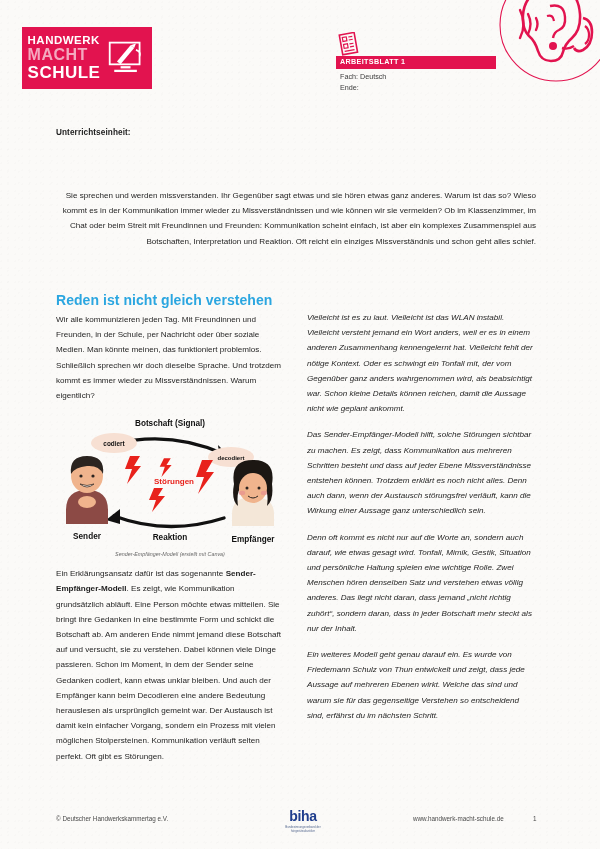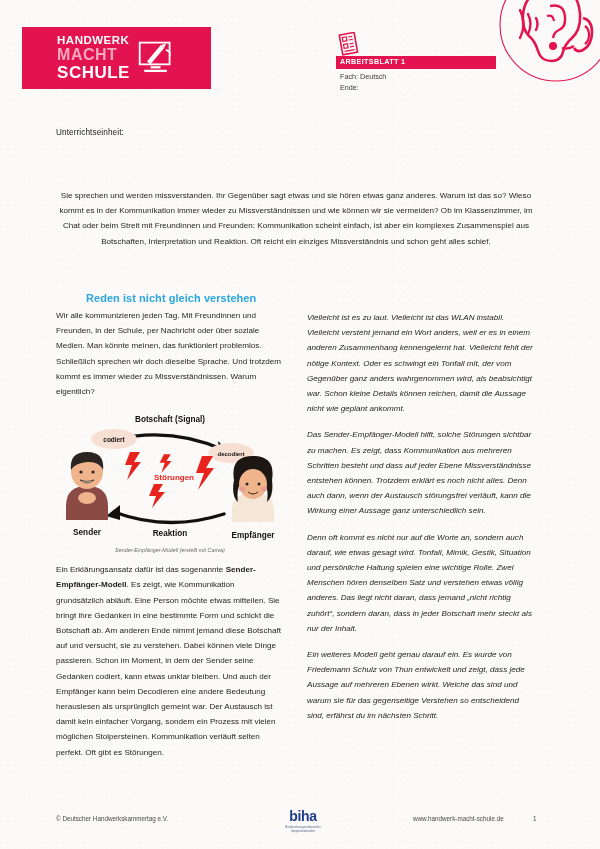--- a/index.html
+++ b/index.html
@@ -15,21 +15,21 @@
     background:
       radial-gradient(circle at 20% 30%, rgba(0,0,0,0.012) 0 1px, transparent 1px),
       radial-gradient(circle at 70% 60%, rgba(0,0,0,0.012) 0 1px, transparent 1px),
       #fbfaf8;
     background-size: 7px 7px, 11px 11px, auto;
   }
 
   
   .logo-box {
     position: absolute; left: 22px; top: 27px;
-    width: 189px; height: 62px;
+    width: 130px; height: 62px;
     background: #e2134f;
     display: flex; align-items: center; justify-content: center;
     gap: 6px;
   }
   .logo-words { display: flex; flex-direction: column; align-items: flex-start; line-height: 1.0; }
   .logo-words span {
     color: #ffffff; font-weight: bold; letter-spacing: .5px;
     font-family: "Liberation Sans", sans-serif;
   }
   .lw1 { font-size: 11.5px; }
@@ -52,40 +52,40 @@
   }
   .ab-meta {
     position: absolute; left: 340px; top: 71px;
     font-size: 7.2px; color: #3a3a3a; line-height: 1.55;
   }
   .doc-icon { position: absolute; left: 338px; top: 32px; width: 22px; height: 24px; }
 
   
   .unit {
     position: absolute; left: 56px; top: 126px;
-    font-size: 8.2px; font-weight: normal; color: #222; line-height: 1.65;
+    font-size: 8.2px; font-weight: bold; color: #222; line-height: 1.65;
     letter-spacing: .1px;
   }
   .main-title {
     position: absolute; left: 56px; top: 160px;
     font-size: 15.4px; font-weight: bold; color: #2ba6e0;
     letter-spacing: -.1px;
   }
   .intro {
     position: absolute; left: 56px; top: 188px; width: 480px;
-    font-size: 8.1px; color: #1f1f1f; line-height: 1.88; text-align: center;
+    font-size: 8.1px; color: #1f1f1f; line-height: 1.88; text-align: right;
   }
 
   
   .col-left  { position: absolute; left: 56px;  top: 292px; width: 228px; }
   .col-right { position: absolute; left: 307px; top: 310px; width: 228px; font-style: italic; }
 
   .sec-head {
-    font-size: 11px; font-weight: bold; color: #2ba6e0;
-    margin-bottom: 4px; letter-spacing: .05px; margin-left: 30px;
+    font-size: 14px; font-weight: bold; color: #2ba6e0;
+    margin-bottom: 4px; letter-spacing: .05px;
   }
   .para {
     font-size: 8.1px; color: #1f1f1f; line-height: 1.88;
     margin-bottom: 11px;
   }
   .para b { font-weight: bold; }
 
   
   .figure { margin: 10px 0 4px 0; width: 228px; }
   .fig-cap {

